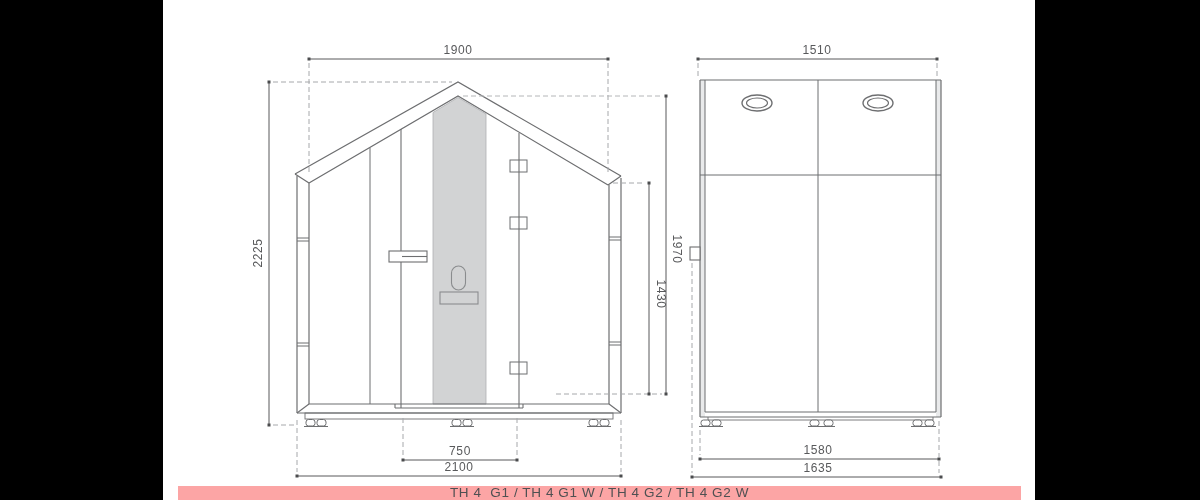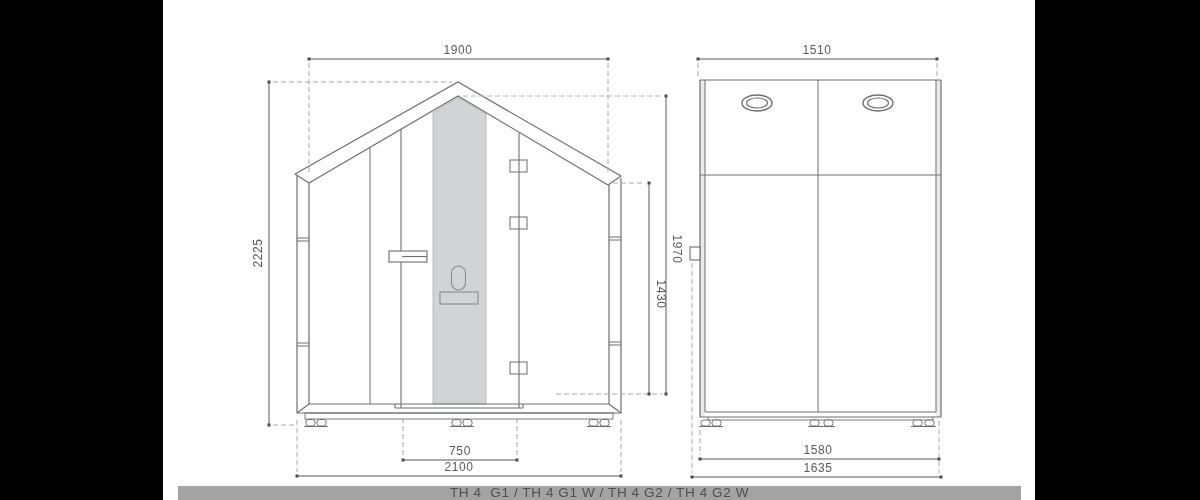--- a/index.html
+++ b/index.html
@@ -5,21 +5,21 @@
   html,body{margin:0;padding:0;background:#ffffff;}
   #stage{
     position:relative;width:1200px;height:500px;overflow:hidden;
     background:#ffffff;font-family:"Liberation Sans",sans-serif;
   }
   .side-bar{position:absolute;top:0;height:500px;background:#000000;}
   #left-bar{left:0;width:163px;}
   #right-bar{left:1035px;width:165px;}
   #caption-band{
     position:absolute;left:178px;top:486px;width:843px;height:14px;
-    background:#a3a3a3;display:flex;align-items:center;justify-content:center;
+    background:#fca5a5;display:flex;align-items:center;justify-content:center;
   }
   #caption-band span{
     font-size:13.5px;line-height:14px;color:#4f5052;letter-spacing:0.6px;
     white-space:pre;
   }
   svg{position:absolute;left:0;top:0;}
   .dimtext{
     font-family:"Liberation Sans",sans-serif;font-size:12px;fill:#58595b;
     letter-spacing:0.6px;
   }

